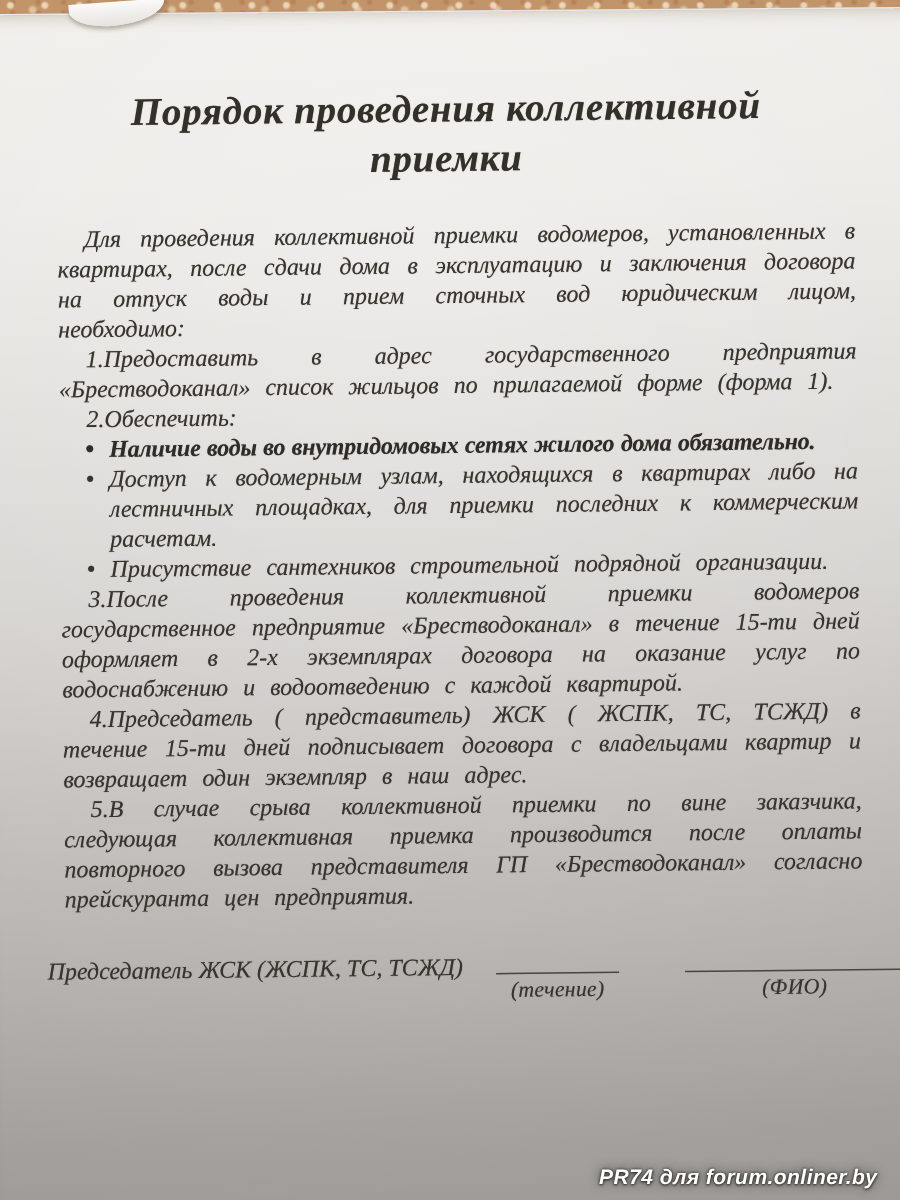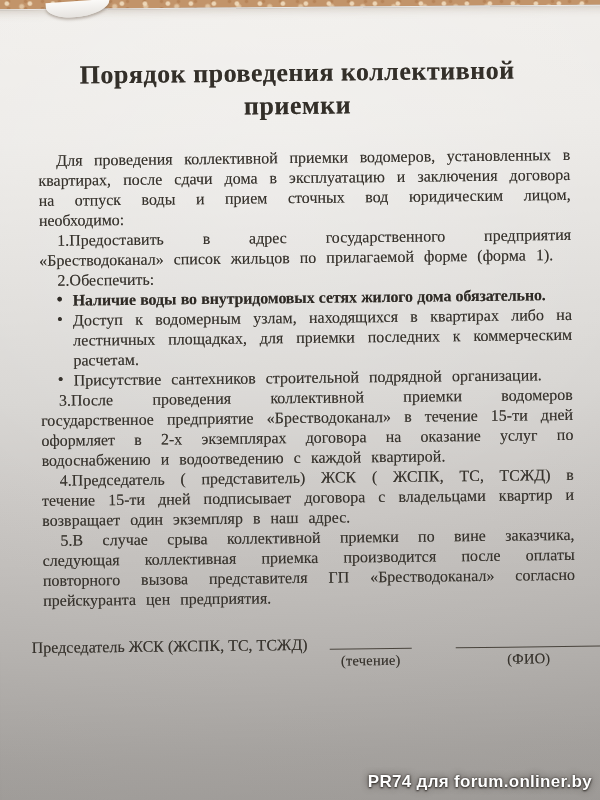--- a/index.html
+++ b/index.html
@@ -9,20 +9,21 @@
     overflow:hidden;
   }
   .photo {
     position:relative; width:600px; height:800px; overflow:hidden;
     background-color:#c2946a;
     background-image:
       radial-gradient(circle at 30% 40%, rgba(243,225,196,0.85) 1.5px, rgba(243,225,196,0) 3px),
       radial-gradient(circle at 70% 60%, rgba(236,214,182,0.7) 1.5px, rgba(236,214,182,0) 3.5px),
       radial-gradient(circle at 50% 20%, rgba(170,115,70,0.5) 1px, rgba(170,115,70,0) 2.5px);
     background-size: 23px 9px, 31px 11px, 17px 7px;
+    font-style: italic;
   }
   .paper {
     position:absolute; left:-8px; right:-8px; top:7px; bottom:-8px;
     transform:rotate(-0.45deg); transform-origin:50% 0;
     background:linear-gradient(178deg,
       #f1efec 0%, #edebe8 16%, #e2e0dd 33%, #d8d6d3 48%,
       #cbc8c5 62%, #bcb9b6 78%, #aca9a6 92%, #a6a3a0 100%);
     box-shadow: inset 0 8px 10px -7px rgba(130,105,80,0.35);
     border-top:1px solid rgba(255,255,255,0.75);
   }
@@ -64,23 +65,23 @@
     display:inline-block; position:relative; height:15px; vertical-align:baseline;
     border-bottom:1.5px solid #49443d;
   }
   .sig-line-1 { width:82px; margin-left:18px; }
   .sig-line-2 { width:146px; margin-left:40px; }
   .caption {
     position:absolute; top:17px; left:0; right:0;
     text-align:center; font-size:14.5px; word-spacing:0; letter-spacing:0.2px;
   }
   .watermark {
-    position:absolute; right:8px; bottom:8px;
+    position:absolute; right:15px; bottom:8px;
     font-family:"Liberation Sans", sans-serif;
-    font-weight:bold; font-size:17px; letter-spacing:0.3px;
+    font-weight:bold; font-size:14px; letter-spacing:0.3px;
     color:#ffffff;
     text-shadow:0 1px 2px rgba(42,38,34,0.95), 0 0 7px rgba(64,59,54,0.9), 0 0 2px rgba(50,46,42,0.9);
   }
 </style>
 </head>
 <body>
 
 <div class="photo">
   <div class="paper"></div>
   <div class="fold"></div>

